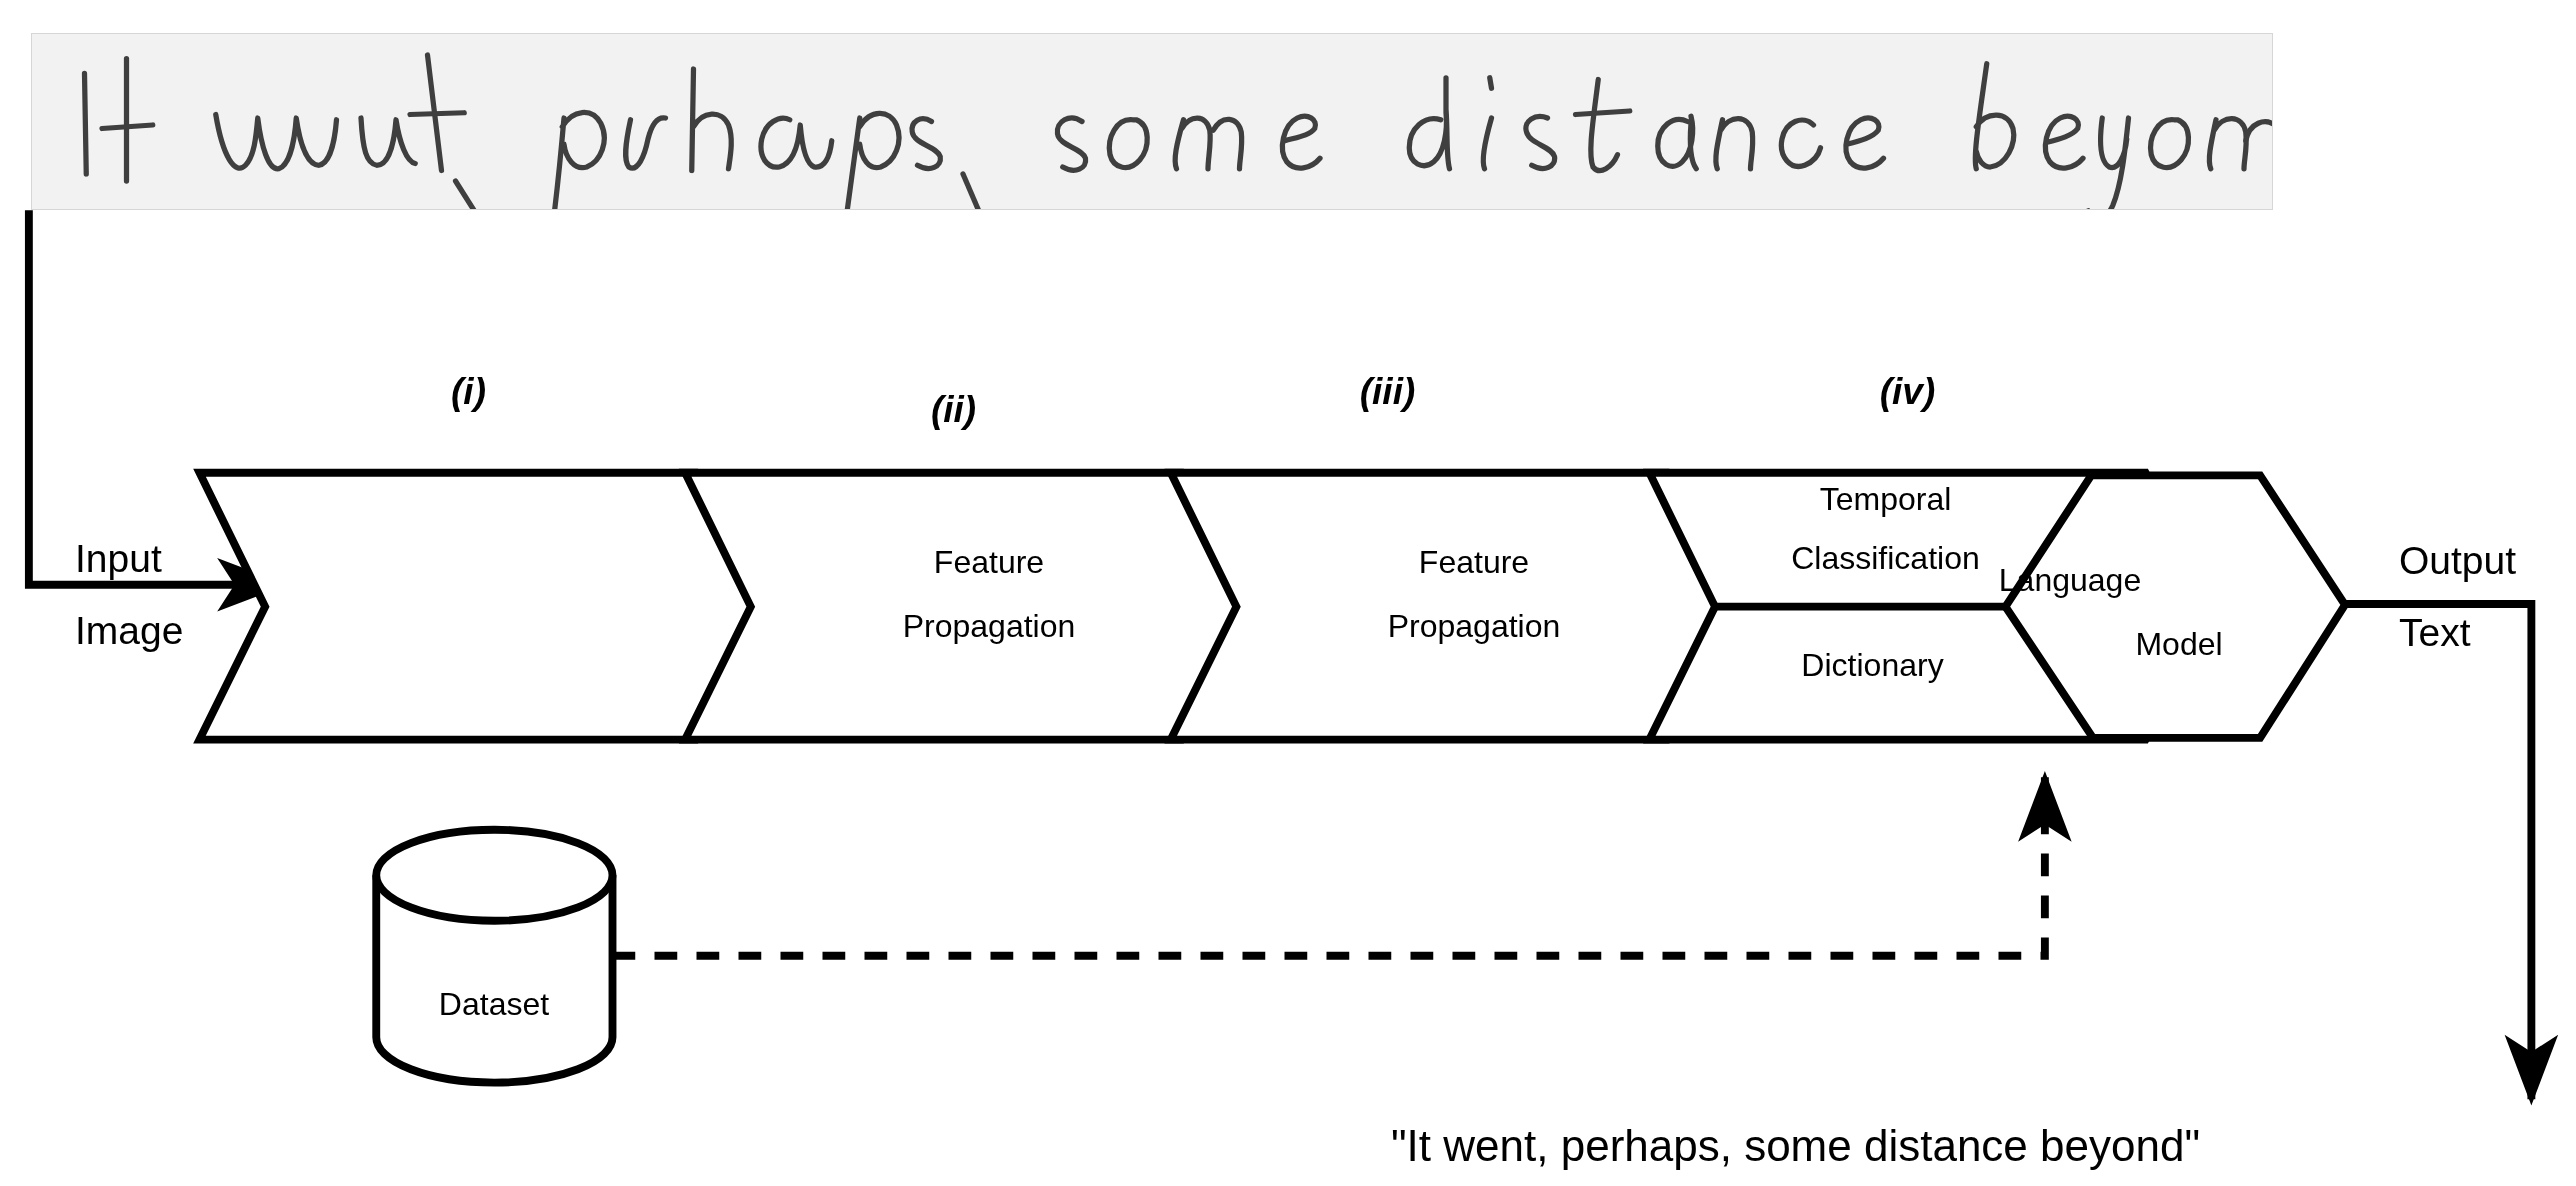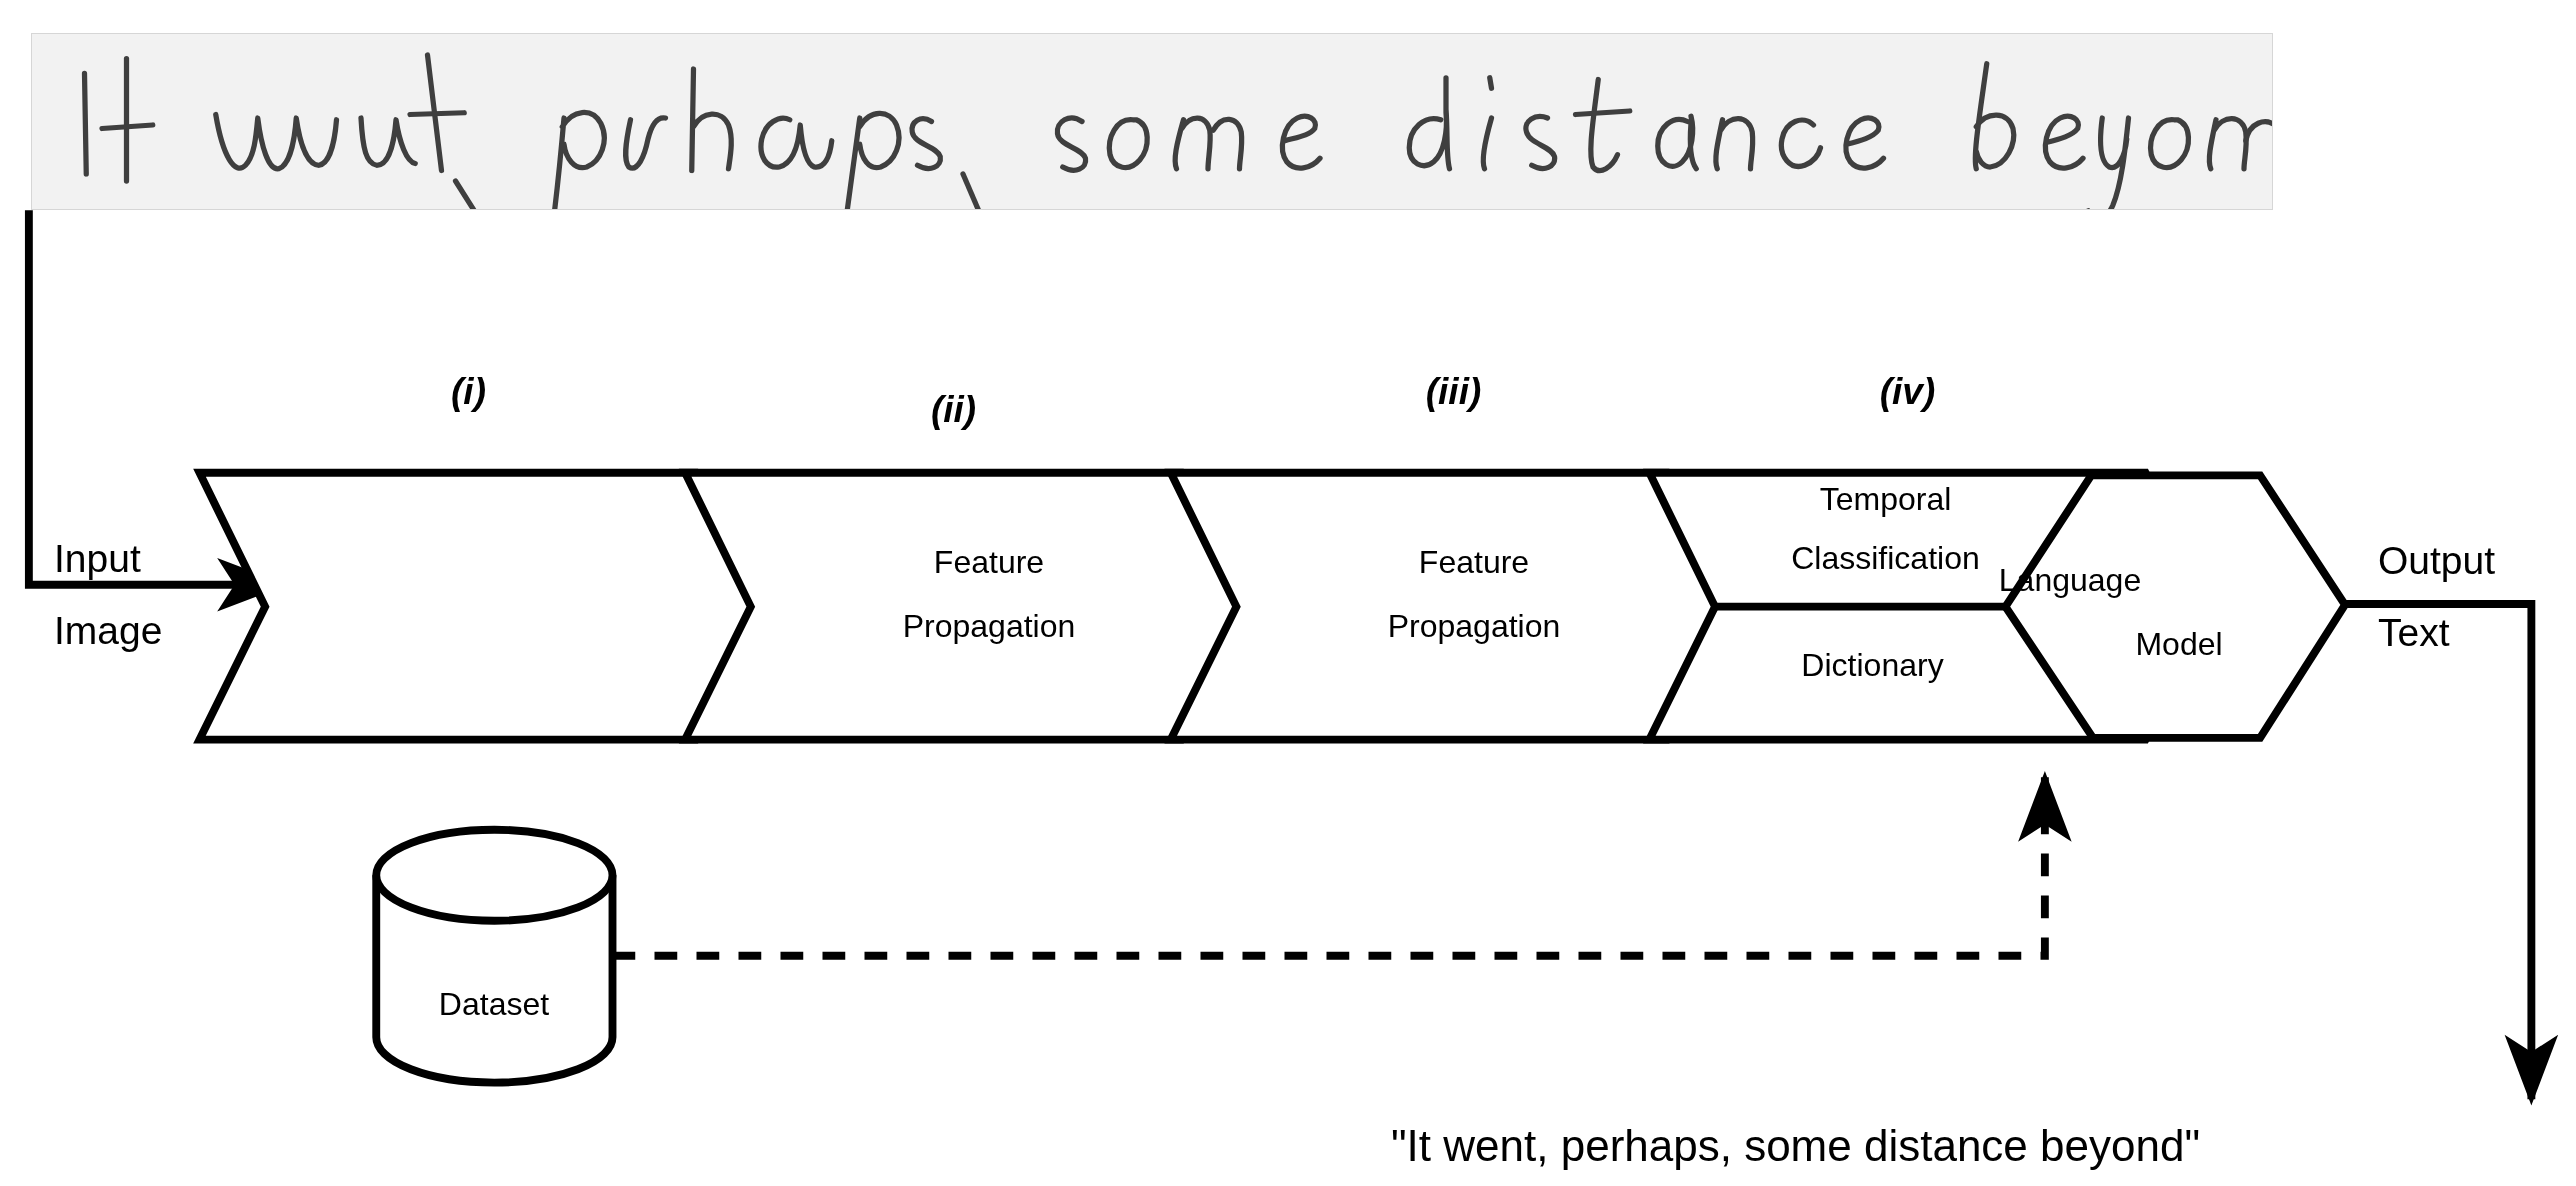--- a/index.html
+++ b/index.html
@@ -40,20 +40,21 @@
     text-align: center;
   }
   .roman {
     font-size: 37px;
     font-style: italic;
     font-weight: bold;
     text-align: center;
   }
   .io-text {
     font-size: 39px;
+    margin-left: 21px;
   }
   .ds-text {
     font-size: 32px;
     text-align: center;
   }
   .out-quote {
     font-size: 44px;
     white-space: nowrap;
   }
   .hw-wrap {
@@ -144,21 +145,21 @@
     <path d="M2680 690 L2893 690 L2893 1256" fill="none" stroke="#000" stroke-width="9" marker-end="url(#ah)"></path>
 
     <path d="M430 1000 L430 1185 A135 52 0 0 0 700 1185 L700 1000" fill="#ffffff" stroke="#000" stroke-width="9"></path>
     <ellipse cx="565" cy="1000" rx="135" ry="52" fill="#ffffff" stroke="#000" stroke-width="9"></ellipse>
 
     <path d="M700 1092 L2337 1092 L2337 888" fill="none" stroke="#000" stroke-width="9" stroke-dasharray="26 22" marker-end="url(#ah)"></path>
   </svg>
 
   <div class="lbl roman" style="left:381px; top:371px; width:175px;">(i)</div>
   <div class="lbl roman" style="left:866px; top:389px; width:175px;">(ii)</div>
-  <div class="lbl roman" style="left:1366px; top:371px; width:175px;">(iii)</div>
+  <div class="lbl roman" style="left:1300px; top:371px; width:175px;">(iii)</div>
   <div class="lbl roman" style="left:1820px; top:371px; width:175px;">(iv)</div>
 
   <div class="lbl io-text" style="left:54px; top:537px;">Input</div>
   <div class="lbl io-text" style="left:54px; top:609px;">Image</div>
 
 
   <div class="lbl stage-text" style="left:779px; top:545px; width:420px;">Feature</div>
   <div class="lbl stage-text" style="left:779px; top:609px; width:420px;">Propagation</div>
 
   <div class="lbl stage-text" style="left:1264px; top:545px; width:420px;">Feature</div>

